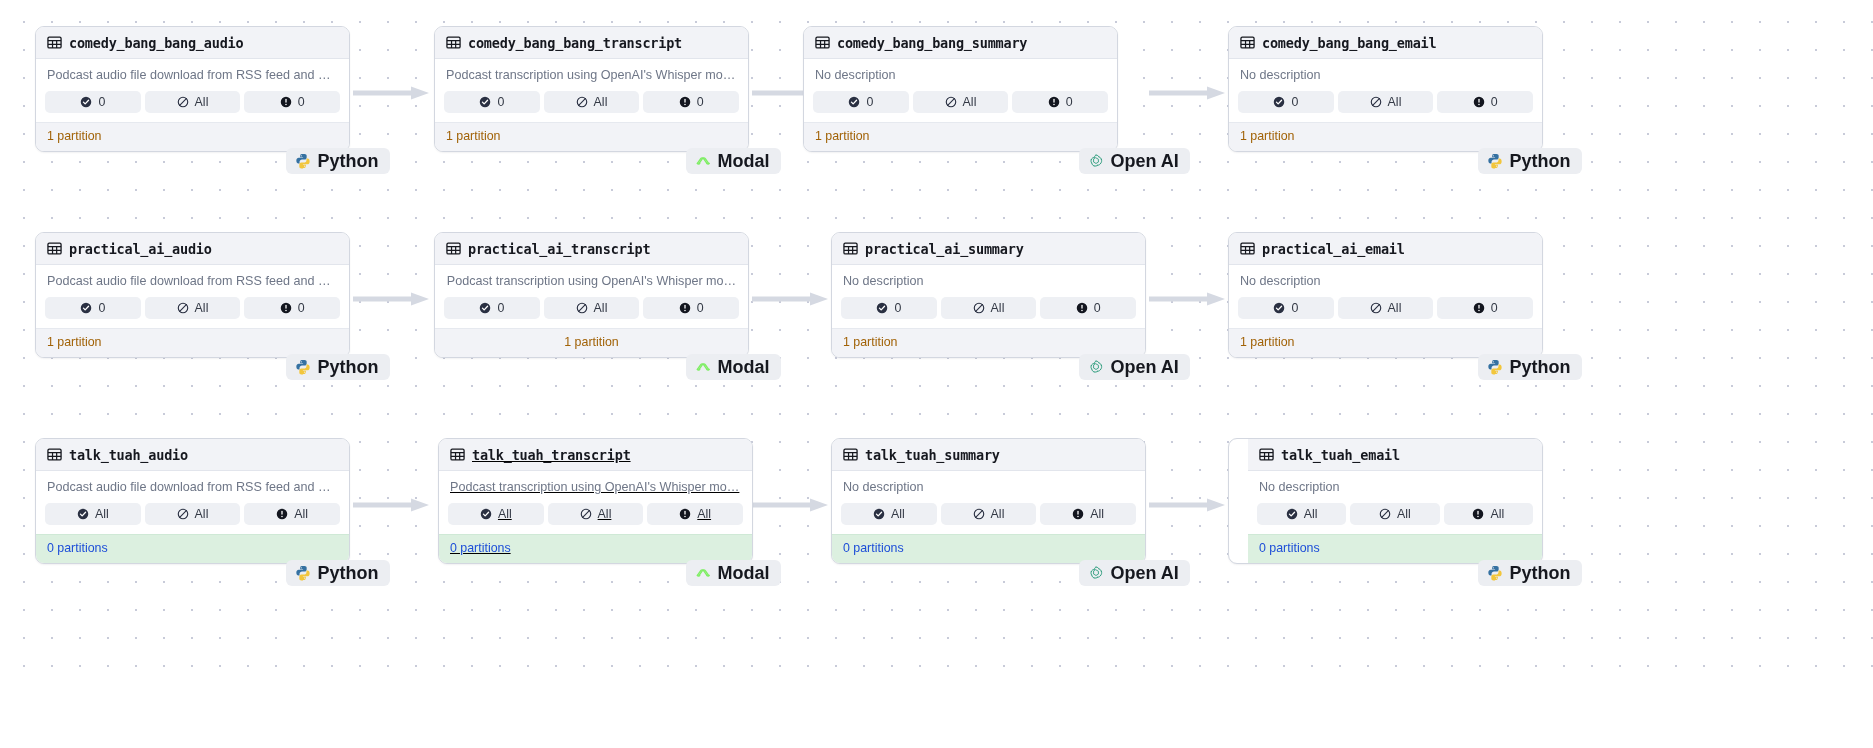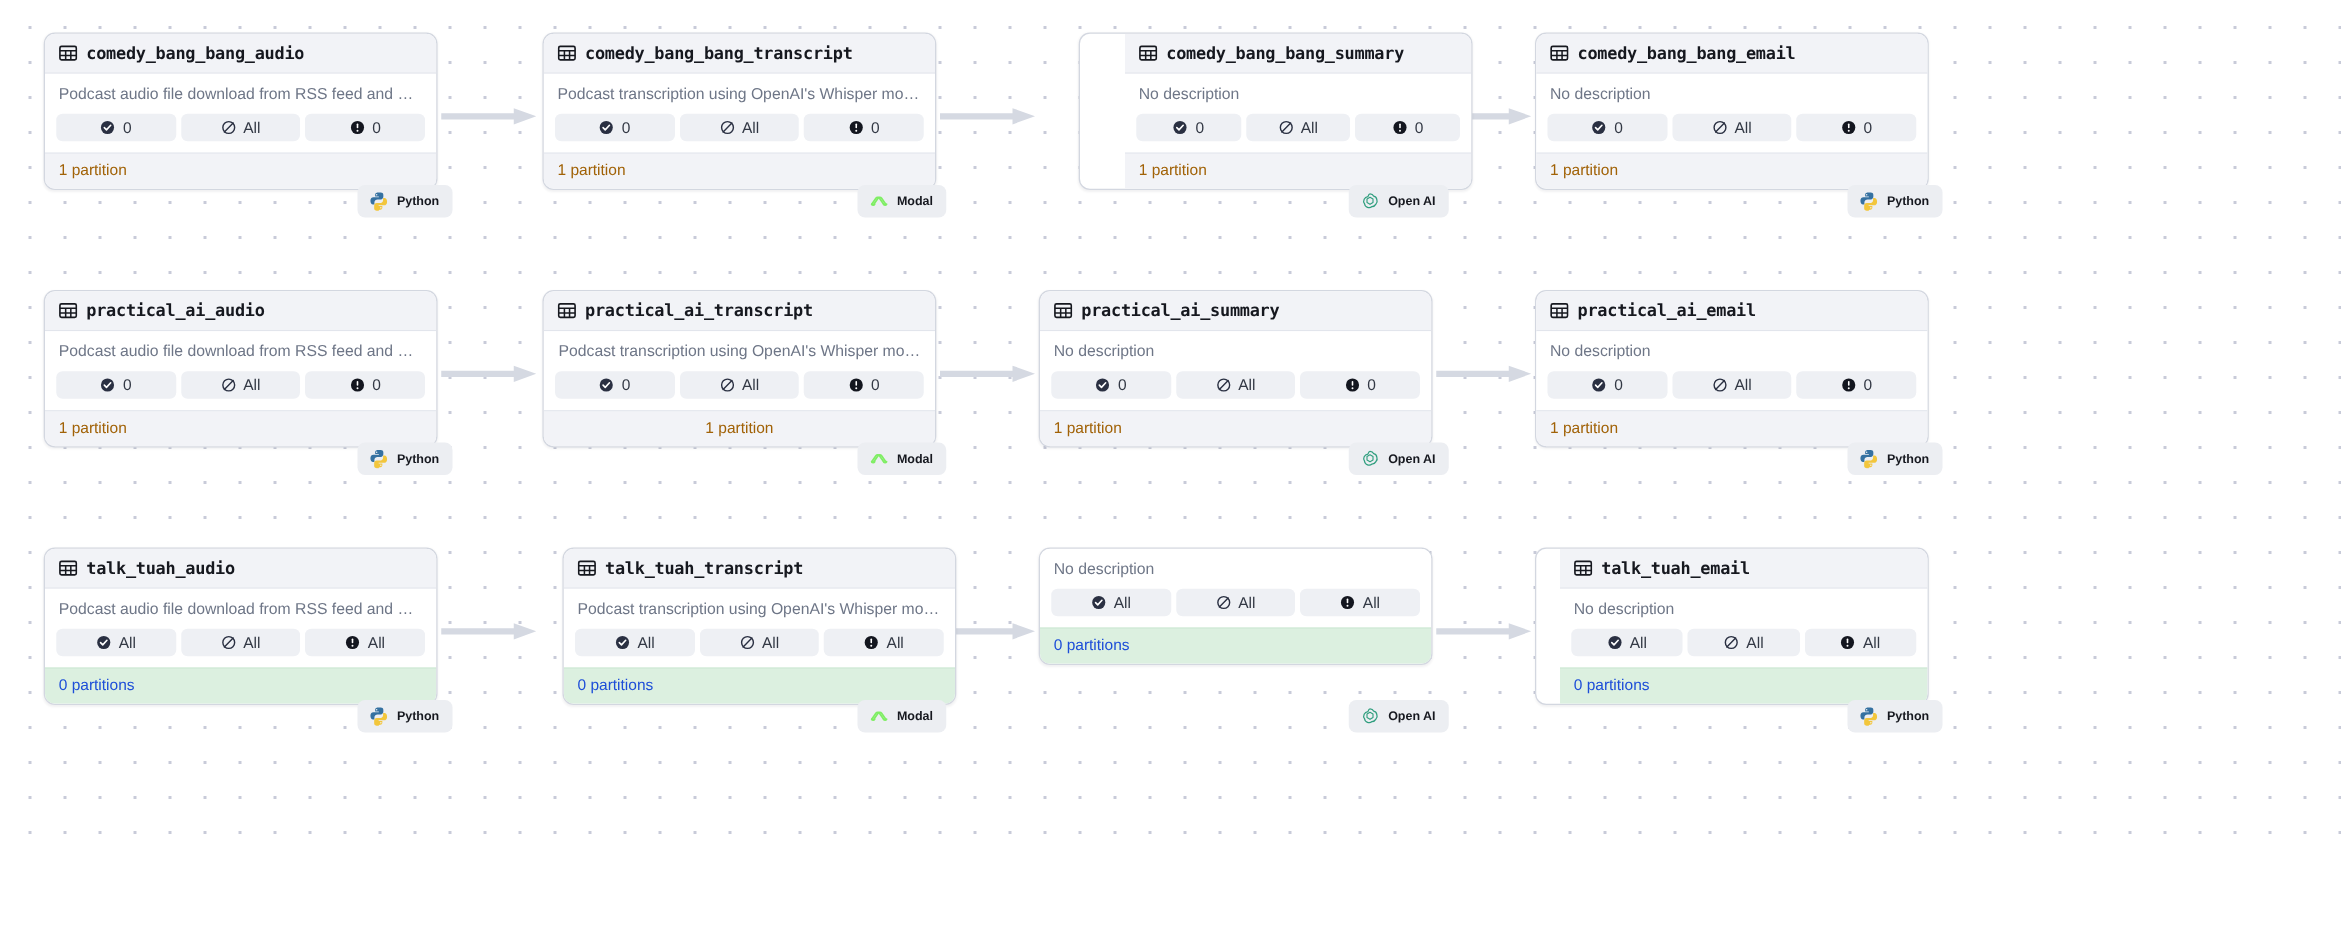--- a/index.html
+++ b/index.html
@@ -132,21 +132,21 @@
   
   .provider-tag {
     position: absolute;
     display: inline-flex;
     align-items: center;
     gap: 7px;
     height: 26px;
     padding: 0 11px 0 9px;
     border-radius: 6px;
     background: #eceef2;
-    font-size: 10px;
+    font-size: 18px;
     font-weight: 700;
     color: #16181f;
     white-space: nowrap;
     cursor: pointer;
     z-index: 6;
   }
   .provider-icon { flex: 0 0 auto; width: 16px; height: 16px; display: block; }
 </style>
 </head>
 <body>
@@ -255,21 +255,21 @@
       </g>
     </svg>
       <span>Modal</span>
     </div>
     <div class="edge" style="left: 752px; top: 86px;">
       <svg width="78" height="14" viewBox="0 0 78 14">
     <line x1="0" y1="7" x2="60" y2="7" stroke="#d5d9e2" stroke-width="5"></line>
     <path d="M58 0.5 L76 7 L58 13.5 Z" fill="#d5d9e2"></path>
   </svg>
     </div>
-    <div class="node" style="left: 863px; top: 26px; padding-left: 36px;">
+    <div class="node" style="left: 803px; top: 26px;">
       <div class="node-header">
         <svg class="table-icon" viewBox="0 0 16 16">
     <rect x="1" y="2.2" width="14" height="11.6" rx="1.4" fill="none" stroke="#16181f" stroke-width="1.4"></rect>
     <line x1="1" y1="6" x2="15" y2="6" stroke="#16181f" stroke-width="1.3"></line>
     <line x1="1" y1="10" x2="15" y2="10" stroke="#16181f" stroke-width="1.3"></line>
     <line x1="5.9" y1="6" x2="5.9" y2="13.8" stroke="#16181f" stroke-width="1.3"></line>
     <line x1="10.3" y1="6" x2="10.3" y2="13.8" stroke="#16181f" stroke-width="1.3"></line>
   </svg>
         <span class="node-title">comedy_bang_bang_summary</span>
       </div>
@@ -622,21 +622,21 @@
       <path d="M12.1 22.4c2.3 0 4.2-.5 4.2-2.6v-2.2h-4.4v-.7h6.5c1.9 0 3.6-1.2 3.6-4.3 0-2.8-1.3-4.4-3.2-4.4h-1.6v2.5c0 2-1.8 3.5-3.7 3.5h-4c-1.7 0-3 1.4-3 3.1v3.5c0 1.7 1.4 2.5 3.1 2.6h2.5zm2.4-1.7c-.5 0-.9-.4-.9-.9s.4-.9.9-.9.9.4.9.9-.4.9-.9.9z" fill="#F2C63C"></path>
     </svg>
       <span>Python</span>
     </div>
     <div class="edge" style="left: 353px; top: 498px;">
       <svg width="78" height="14" viewBox="0 0 78 14">
     <line x1="0" y1="7" x2="60" y2="7" stroke="#d5d9e2" stroke-width="5"></line>
     <path d="M58 0.5 L76 7 L58 13.5 Z" fill="#d5d9e2"></path>
   </svg>
     </div>
-    <div class="node empty" style="left: 450px; top: 438px;">
+    <div class="node empty" style="left: 438px; top: 438px; text-decoration: underline;">
       <div class="node-header">
         <svg class="table-icon" viewBox="0 0 16 16">
     <rect x="1" y="2.2" width="14" height="11.6" rx="1.4" fill="none" stroke="#16181f" stroke-width="1.4"></rect>
     <line x1="1" y1="6" x2="15" y2="6" stroke="#16181f" stroke-width="1.3"></line>
     <line x1="1" y1="10" x2="15" y2="10" stroke="#16181f" stroke-width="1.3"></line>
     <line x1="5.9" y1="6" x2="5.9" y2="13.8" stroke="#16181f" stroke-width="1.3"></line>
     <line x1="10.3" y1="6" x2="10.3" y2="13.8" stroke="#16181f" stroke-width="1.3"></line>
   </svg>
         <span class="node-title">talk_tuah_transcript</span>
       </div>
@@ -680,20 +680,30 @@
     </svg>
       <span>Modal</span>
     </div>
     <div class="edge" style="left: 752px; top: 498px;">
       <svg width="78" height="14" viewBox="0 0 78 14">
     <line x1="0" y1="7" x2="60" y2="7" stroke="#d5d9e2" stroke-width="5"></line>
     <path d="M58 0.5 L76 7 L58 13.5 Z" fill="#d5d9e2"></path>
   </svg>
     </div>
     <div class="node empty" style="left: 831px; top: 438px;">
+      <div class="node-header">
+        <svg class="table-icon" viewBox="0 0 16 16">
+    <rect x="1" y="2.2" width="14" height="11.6" rx="1.4" fill="none" stroke="#16181f" stroke-width="1.4"></rect>
+    <line x1="1" y1="6" x2="15" y2="6" stroke="#16181f" stroke-width="1.3"></line>
+    <line x1="1" y1="10" x2="15" y2="10" stroke="#16181f" stroke-width="1.3"></line>
+    <line x1="5.9" y1="6" x2="5.9" y2="13.8" stroke="#16181f" stroke-width="1.3"></line>
+    <line x1="10.3" y1="6" x2="10.3" y2="13.8" stroke="#16181f" stroke-width="1.3"></line>
+  </svg>
+        <span class="node-title">talk_tuah_summary</span>
+      </div>
       <div class="node-body">
         <div class="node-desc">No description</div>
         <div class="badge-row">
         <div class="badge">
           <svg class="badge-icon" viewBox="0 0 16 16">
       <circle cx="8" cy="8" r="7" fill="#2a3042"></circle>
       <path d="M4.6 8.2 L6.9 10.5 L11.4 5.6" fill="none" stroke="#ffffff" stroke-width="1.7" stroke-linecap="round" stroke-linejoin="round"></path>
     </svg>
           <span>All</span>
         </div>

